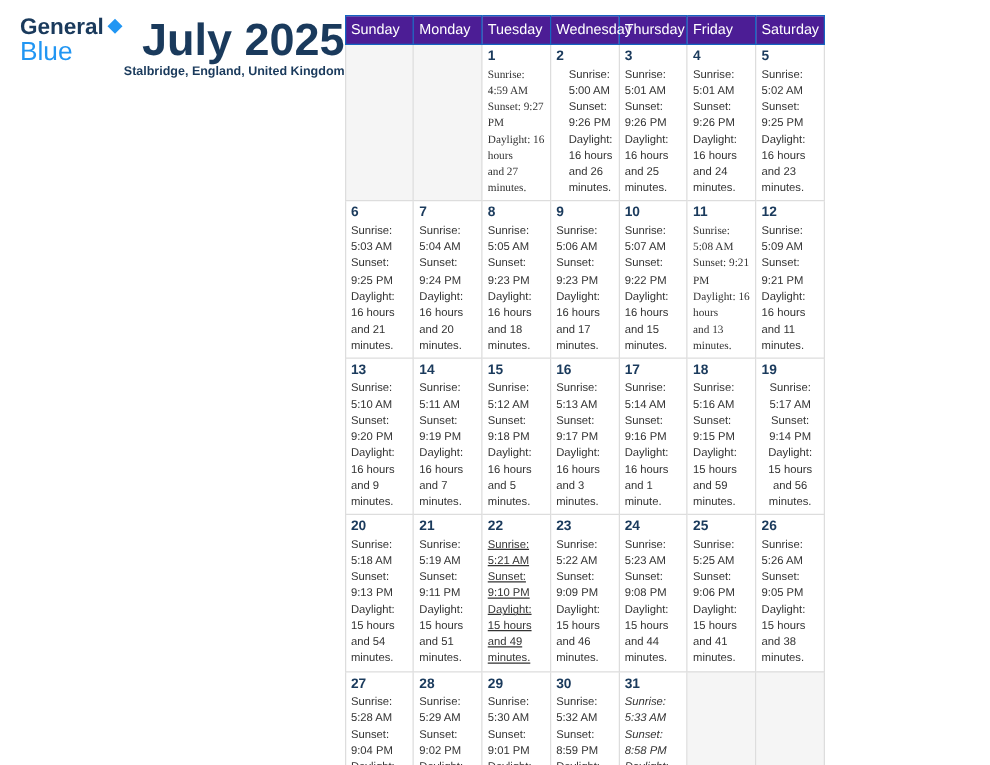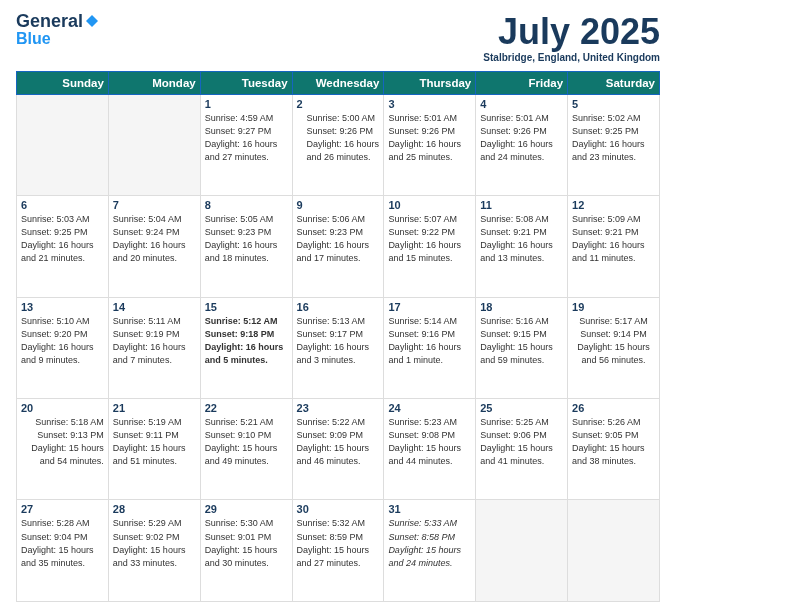--- a/index.html
+++ b/index.html
@@ -8,21 +8,21 @@
       height: 612px;
       font-family: Arial, sans-serif;
       background: #fff;
       overflow: hidden;
     }
     .page {
       width: 676px;
       height: 612px;
       padding: 12px 16px 10px 16px;
       display: flex;
-      flex-direction: column;
+      flex-direction: row;
     }
     .header {
       display: flex;
       justify-content: space-between;
       align-items: flex-start;
       margin-bottom: 8px;
     }
     .logo {
       display: flex;
       flex-direction: column;
@@ -57,26 +57,26 @@
       font-weight: bold;
     }
     .calendar {
       flex: 1;
       border: 1px solid #ccc;
       border-collapse: collapse;
       width: 100%;
       table-layout: fixed;
     }
     .calendar th {
-      background: #0f766e;
+      background: #4c1d95;
       color: #fff;
       font-size: 11.5px;
-      font-weight: bold;
+      font-weight: normal;
       padding: 5px 4px;
-      text-align: right;
+      text-align: left;
       border: 1px solid #1565C0;
     }
     .calendar td {
       vertical-align: top;
       border: 1px solid #ddd;
       padding: 3px 4px;
       font-size: 9px;
       color: #333;
       height: 82px;
       background: #fff;
@@ -105,21 +105,21 @@
 
 <div class="page">
   <div class="header">
     <div class="logo">
       <div class="logo-text">
         <span class="logo-general">General</span>
         <svg class="logo-icon" viewBox="0 0 14 14">
           <polygon points="7,1 13,7 7,13 1,7" fill="#2196F3"></polygon>
         </svg>
       </div>
-      <div style="font-size:16px;font-weight:bold;">
+      <div style="font-size:21px;font-weight:normal;">
         <span style="color:#2196F3;">Blue</span>
       </div>
     </div>
     <div class="title-block">
       <div class="month-title">July 2025</div>
       <div class="location">Stalbridge, England, United Kingdom</div>
     </div>
   </div>
 
   <table class="calendar">
@@ -133,21 +133,21 @@
           <th>Friday</th>
           <th>Saturday</th>
         </tr>
     </thead>
     <tbody id="calendar-body">
     <tr>
           <td class="empty"></td>
           <td class="empty"></td>
           <td>
             <span class="day-number">1</span>
-            <div class="day-info" style="white-space: pre-line;">Sunrise: 4:59 AM
+            <div class="day-info" style="white-space: pre-line; font-family: Liberation Serif, serif;">Sunrise: 4:59 AM
 Sunset: 9:27 PM
 Daylight: 16 hours
 and 27 minutes.</div>
           </td>
           <td>
             <span class="day-number">2</span>
             <div class="day-info" style="white-space: pre-line; margin-left: 10px;">Sunrise: 5:00 AM
 Sunset: 9:26 PM
 Daylight: 16 hours
 and 26 minutes.</div>
@@ -205,21 +205,21 @@
           </td>
           <td>
             <span class="day-number">10</span>
             <div class="day-info" style="white-space: pre-line;">Sunrise: 5:07 AM
 Sunset: 9:22 PM
 Daylight: 16 hours
 and 15 minutes.</div>
           </td>
           <td>
             <span class="day-number">11</span>
-            <div class="day-info" style="white-space: pre-line;">Sunrise: 5:08 AM
+            <div class="day-info" style="white-space: pre-line; font-family: Liberation Serif, serif;">Sunrise: 5:08 AM
 Sunset: 9:21 PM
 Daylight: 16 hours
 and 13 minutes.</div>
           </td>
           <td>
             <span class="day-number">12</span>
             <div class="day-info" style="white-space: pre-line;">Sunrise: 5:09 AM
 Sunset: 9:21 PM
 Daylight: 16 hours
 and 11 minutes.</div>
@@ -235,21 +235,21 @@
           </td>
           <td>
             <span class="day-number">14</span>
             <div class="day-info" style="white-space: pre-line;">Sunrise: 5:11 AM
 Sunset: 9:19 PM
 Daylight: 16 hours
 and 7 minutes.</div>
           </td>
           <td>
             <span class="day-number">15</span>
-            <div class="day-info" style="white-space: pre-line; font-weight: bold;">Sunrise: 5:12 AM
+            <div class="day-info" style="white-space: pre-line;">Sunrise: 5:12 AM
 Sunset: 9:18 PM
 Daylight: 16 hours
 and 5 minutes.</div>
           </td>
           <td>
             <span class="day-number">16</span>
             <div class="day-info" style="white-space: pre-line;">Sunrise: 5:13 AM
 Sunset: 9:17 PM
 Daylight: 16 hours
 and 3 minutes.</div>
@@ -272,35 +272,35 @@
             <span class="day-number">19</span>
             <div class="day-info" style="white-space: pre-line; text-align: center;">Sunrise: 5:17 AM
 Sunset: 9:14 PM
 Daylight: 15 hours
 and 56 minutes.</div>
           </td>
         </tr>
         <tr>
           <td>
             <span class="day-number">20</span>
-            <div class="day-info" style="white-space: pre-line; text-align: right;">Sunrise: 5:18 AM
+            <div class="day-info" style="white-space: pre-line;">Sunrise: 5:18 AM
 Sunset: 9:13 PM
 Daylight: 15 hours
 and 54 minutes.</div>
           </td>
           <td>
             <span class="day-number">21</span>
             <div class="day-info" style="white-space: pre-line;">Sunrise: 5:19 AM
 Sunset: 9:11 PM
 Daylight: 15 hours
 and 51 minutes.</div>
           </td>
           <td>
             <span class="day-number">22</span>
-            <div class="day-info" style="white-space: pre-line;">Sunrise: 5:21 AM
+            <div class="day-info" style="white-space: pre-line; text-decoration: underline;">Sunrise: 5:21 AM
 Sunset: 9:10 PM
 Daylight: 15 hours
 and 49 minutes.</div>
           </td>
           <td>
             <span class="day-number">23</span>
             <div class="day-info" style="white-space: pre-line;">Sunrise: 5:22 AM
 Sunset: 9:09 PM
 Daylight: 15 hours
 and 46 minutes.</div>

